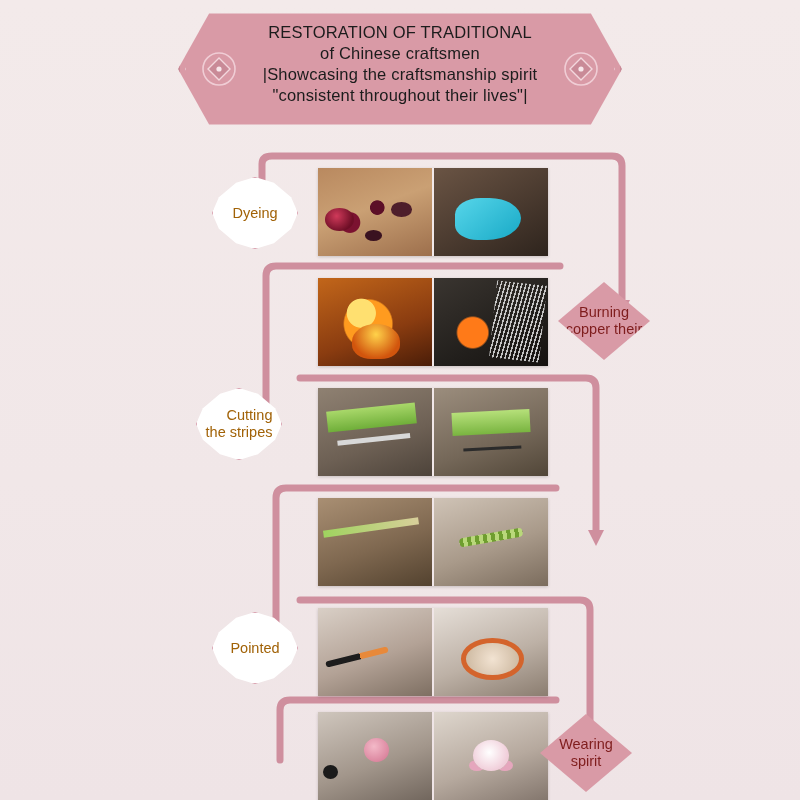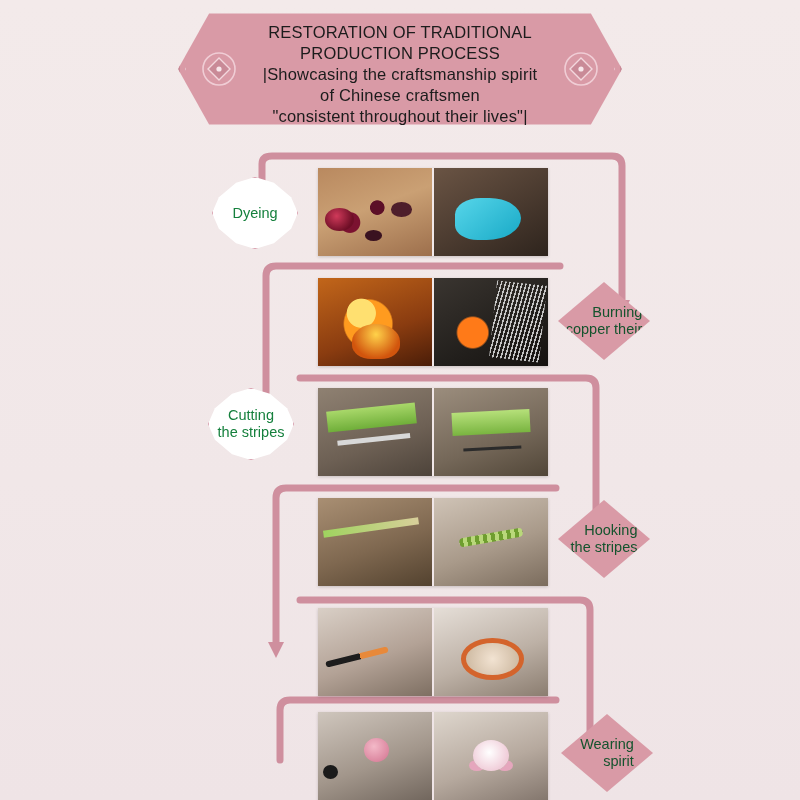--- a/index.html
+++ b/index.html
@@ -229,43 +229,42 @@
 
   
   .label {
     position: absolute;
     display: flex;
     align-items: center;
     justify-content: center;
     text-align: center;
     font-size: 14.5px;
     line-height: 17px;
-    color: #15803d;
+    color: #a16207;
     box-sizing: border-box;
   }
   
   .label.white {
     width: 86px;
     height: 72px;
     background: #ffffff;
     border: 1.5px solid #d79bab;
     border-radius: 28px 28px 28px 28px / 34px 34px 34px 34px;
     clip-path: polygon(
       50% 0%, 72% 8%, 92% 28%, 100% 50%, 92% 72%, 72% 92%,
       50% 100%, 28% 92%, 8% 72%, 0% 50%, 8% 28%, 28% 8%
     );
   }
   
   .label.pink {
     width: 92px;
     height: 78px;
     background: #d99aa6;
-    color: #14532d;
+    color: #7f1d1d;
     clip-path: polygon(50% 0%, 100% 50%, 50% 100%, 0% 50%);
-    text-align: right;
   }
   .label .txt {
     display: block;
     max-width: 84%;
   }
 </style>
 </head>
 <body>
 
 <div id="stage">
@@ -284,23 +283,22 @@
     <div class="ornament right">
       <svg width="34" height="34" viewBox="0 0 34 34">
         <circle cx="17" cy="17" r="16" fill="none" stroke="#f0cdd5" stroke-width="1.6"></circle>
         <path d="M17 6 C21 10 24 13 28 17 C24 21 21 24 17 28 C13 24 10 21 6 17 C10 13 13 10 17 6 Z" fill="#c98a97" stroke="#f3d7dd" stroke-width="1.4"></path>
         <circle cx="17" cy="17" r="2.6" fill="#f7e6ea"></circle>
       </svg>
     </div>
 
     <div class="banner-title">
       <span class="line">RESTORATION OF TRADITIONAL</span>
-      <span class="line">PRODUCTION PROCESS</span>
+      <span class="line">of Chinese craftsmen</span>
       <span class="line">|Showcasing the craftsmanship spirit</span>
-      <span class="line">of Chinese craftsmen</span>
       <span class="line">"consistent throughout their lives"|</span>
     </div>
   </div>
 
   <svg id="flow" viewBox="0 0 800 800">
     <g fill="none" stroke="#cf8f9e" stroke-width="7" stroke-linecap="round" stroke-linejoin="round">
 
       <path d="M262 212 L262 164 Q262 156 272 156 L612 156 Q622 156 622 166 L622 300"></path>
 
       <path d="M560 266 L276 266 Q266 266 266 276 L266 412"></path>
@@ -338,47 +336,44 @@
     <span class="txt">
       <span>Burning</span><br>
       <span>copper their</span>
     </span>
   </div>
 
   <div class="pair" style="left:318px; top:388px;">
     <div class="ph ph-cut-a"></div>
     <div class="ph ph-cut-b"></div>
   </div>
-  <div class="label white" style="left:208px; top:388px;">
+  <div class="label white" style="left:196px; top:388px;text-align:right;">
     <span class="txt">
       <span>Cutting</span><br>
       <span>the stripes</span>
     </span>
   </div>
 
   <div class="pair" style="left:318px; top:498px;">
     <div class="ph ph-hook-a"></div>
     <div class="ph ph-hook-b"></div>
   </div>
-  <div class="label pink" style="left:558px; top:500px;">
-    <span class="txt">
-      <span>Hooking</span><br>
-      <span>the stripes</span>
-    </span>
-  </div>
 
   <div class="pair" style="left:318px; top:608px;">
     <div class="ph ph-point-a"></div>
     <div class="ph ph-point-b"></div>
   </div>
+  <div class="label white" style="left:212px; top:612px;">
+    <span class="txt">Pointed</span>
+  </div>
 
   <div class="pair tall" style="left:318px; top:712px;">
     <div class="ph ph-flower-a"></div>
     <div class="ph ph-flower-b"></div>
   </div>
-  <div class="label pink" style="left:561px; top:714px;">
+  <div class="label pink" style="left:540px; top:714px;">
     <span class="txt">
       <span>Wearing</span><br>
       <span>spirit</span>
     </span>
   </div>
 
 </div>
 
 </body></html>

